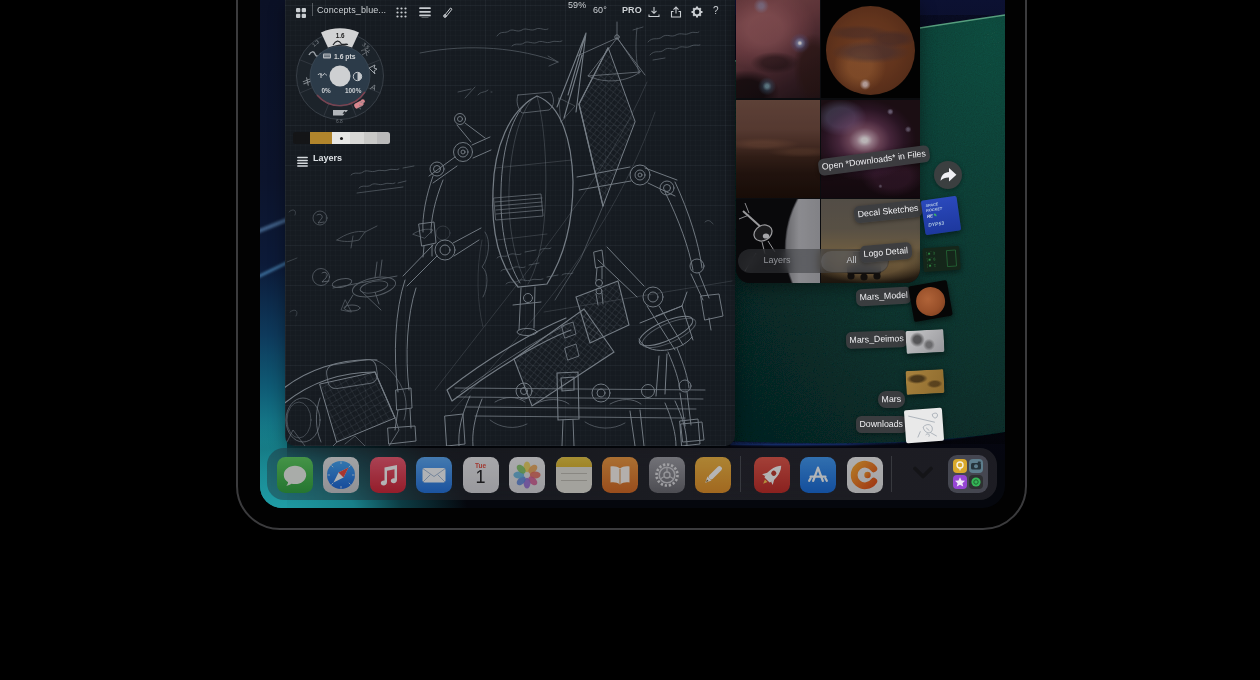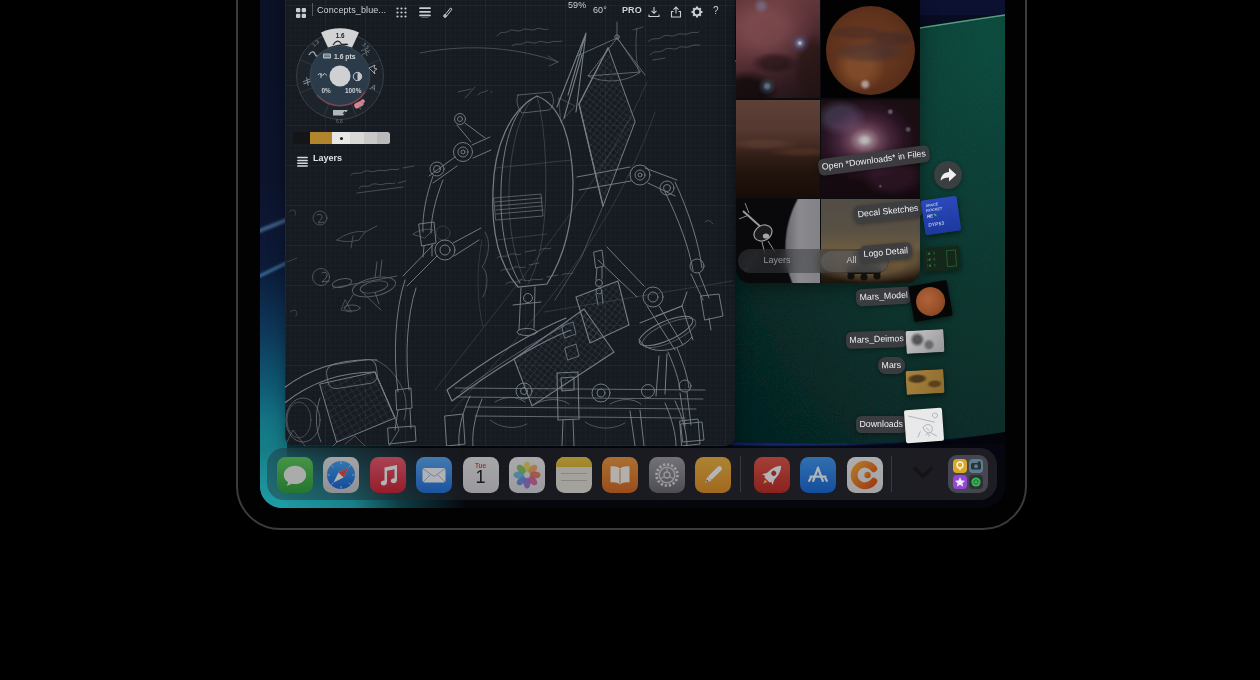--- a/index.html
+++ b/index.html
@@ -526,21 +526,21 @@
       </div>
       <div class="pill" style="left:596px;top:288px;transform:rotate(-3deg);">Mars_Model</div>
       <div class="thm" style="left:651px;top:283px;width:39px;height:36px;transform:rotate(-10deg);background:#060606;">
         <div class="abs" style="left:5px;top:3.5px;width:29px;height:29px;border-radius:50%;background:radial-gradient(circle at 42% 40%,#b06338 0%,#98502a 55%,#70381c 100%);"></div>
       </div>
       <div class="pill" style="left:586px;top:331px;transform:rotate(-2deg);">Mars_Deimos</div>
       <div class="thm" style="left:646px;top:330px;width:38px;height:23px;transform:rotate(-3deg);background:
         radial-gradient(circle at 30% 40%, rgba(60,60,62,0.8) 0 12%, transparent 25%),
         radial-gradient(circle at 60% 65%, rgba(80,80,82,0.7) 0 10%, transparent 22%),
         linear-gradient(135deg,#c8c8ca,#96969a);"></div>
-      <div class="pill" style="left:618px;top:357px;transform:rotate(-1deg);border-radius:8px;">Mars</div>
+      <div class="pill" style="left:618px;top:391px;transform:rotate(-1deg);border-radius:8px;">Mars</div>
       <div class="thm" style="left:646px;top:370px;width:38px;height:24px;transform:rotate(-3deg);background:
         radial-gradient(ellipse 40% 30% at 30% 35%, rgba(40,28,14,0.7) 0 40%, transparent 70%),
         radial-gradient(ellipse 30% 25% at 75% 60%, rgba(50,34,16,0.6) 0 40%, transparent 70%),
         linear-gradient(120deg,#a8823e,#8e6b2e);"></div>
       <div class="pill" style="left:596px;top:416px;">Downloads</div>
       <div class="thm" style="left:645px;top:409px;width:38px;height:33px;transform:rotate(-4deg);background:#e9e9e9;">
         <svg width="39" height="32" viewBox="0 0 39 32">
             <g stroke="#5a6a7a" stroke-width="0.5" fill="none" opacity="0.8">
           <path d="M4,6 L30,14 M28,6 C31,4 34,5 33,8 C32,11 28,10 28,6 Z"></path>
           <path d="M18,18 C22,14 28,16 27,21 C26,26 19,25 18,18 Z M21,19 L24,22"></path>

